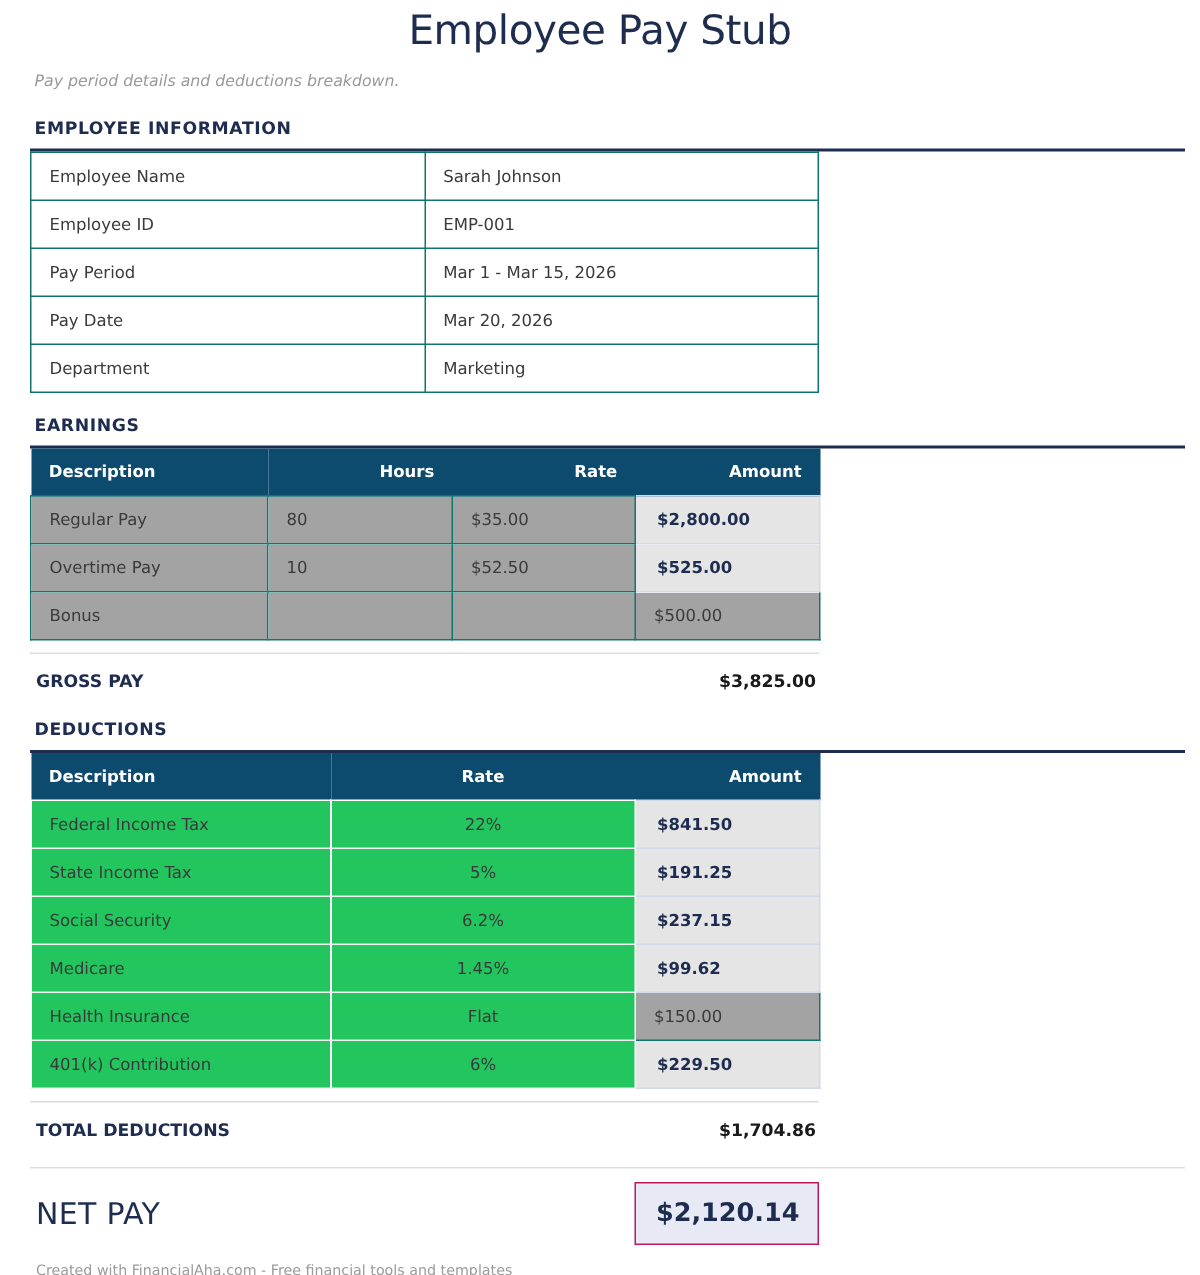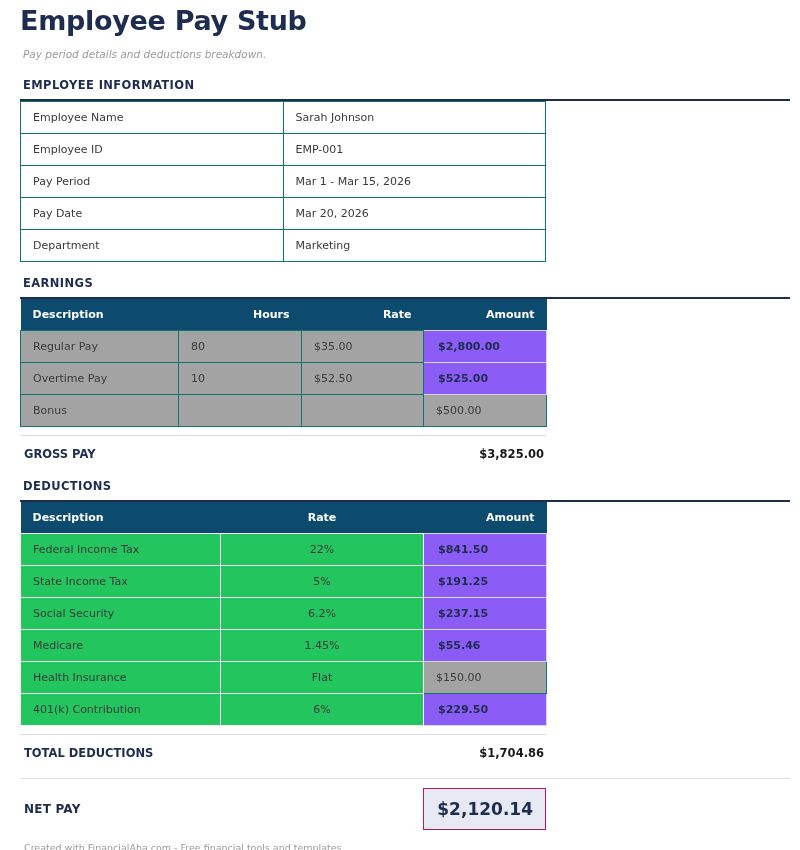--- a/index.html
+++ b/index.html
@@ -13,25 +13,26 @@
   body {
     font-family: "DejaVu Sans", "Liberation Sans", sans-serif;
     color: #333333;
     padding: 0 20px;
     overflow: hidden;
   }
 
   
   .doc-title {
     font-size: 27px;
-    font-weight: bold;
+    font-weight: normal;
     color: #1e2d4f;
     letter-spacing: -0.3px;
     padding-top: 4px;
     line-height: 34px;
+    text-align: center;
   }
 
   .doc-subtitle {
     font-size: 10.5px;
     font-style: italic;
     color: #999999;
     margin-top: 10px;
     padding-left: 3px;
   }
 
@@ -75,21 +76,21 @@
     padding: 9px 12px;
     border: 1px solid #0f766e;
     white-space: nowrap;
     overflow: hidden;
   }
   td.num { text-align: left; }
   td.mid { text-align: center; }
 
   
   .fill-cream { background: #a3a3a3; margin-left: 25px; }
-  .fill-blue  { background: #8b5cf6; border-color: #d4d9ea; font-weight: bold; color: #1e2d4f; padding-left: 14px; }
+  .fill-blue  { background: #e5e5e5; border-color: #d4d9ea; font-weight: bold; color: #1e2d4f; padding-left: 14px; }
   .fill-white { background: #22c55e; border-color: #ffffff; border-bottom-color: #f0f0f0; }
 
   
   .col-desc { width: 158px; }
   .col-hours { width: 123px; }
   .col-rate  { width: 122px; }
   .col-amt   { width: 123px; }
 
   
   .d-col-desc { width: 200px; }
@@ -121,22 +122,22 @@
     background: #dddddd;
   }
   .netpay-row {
     width: 526px;
     display: flex;
     justify-content: space-between;
     align-items: center;
     margin-top: 9px;
   }
   .netpay-label {
-    font-size: 12px;
-    font-weight: bold;
+    font-size: 20px;
+    font-weight: normal;
     color: #1e2d4f;
     letter-spacing: 0.2px;
     padding-left: 4px;
     text-align: right;
   }
   .netpay-box {
     width: 123px;
     background: #e7eaf4;
     border: 1px solid #be185d;
     color: #1e2d4f;
@@ -278,21 +279,21 @@
         <td class="num fill-blue">$191.25</td>
       </tr>
       <tr>
         <td class="fill-white">Social Security</td>
         <td class="mid fill-white">6.2%</td>
         <td class="num fill-blue">$237.15</td>
       </tr>
       <tr>
         <td class="fill-white">Medicare</td>
         <td class="mid fill-white">1.45%</td>
-        <td class="num fill-blue">$55.46</td>
+        <td class="num fill-blue">$99.62</td>
       </tr>
       <tr>
         <td class="fill-white">Health Insurance</td>
         <td class="mid fill-white">Flat</td>
         <td class="num fill-cream">$150.00</td>
       </tr>
       <tr>
         <td class="fill-white">401(k) Contribution</td>
         <td class="mid fill-white">6%</td>
         <td class="num fill-blue">$229.50</td>

